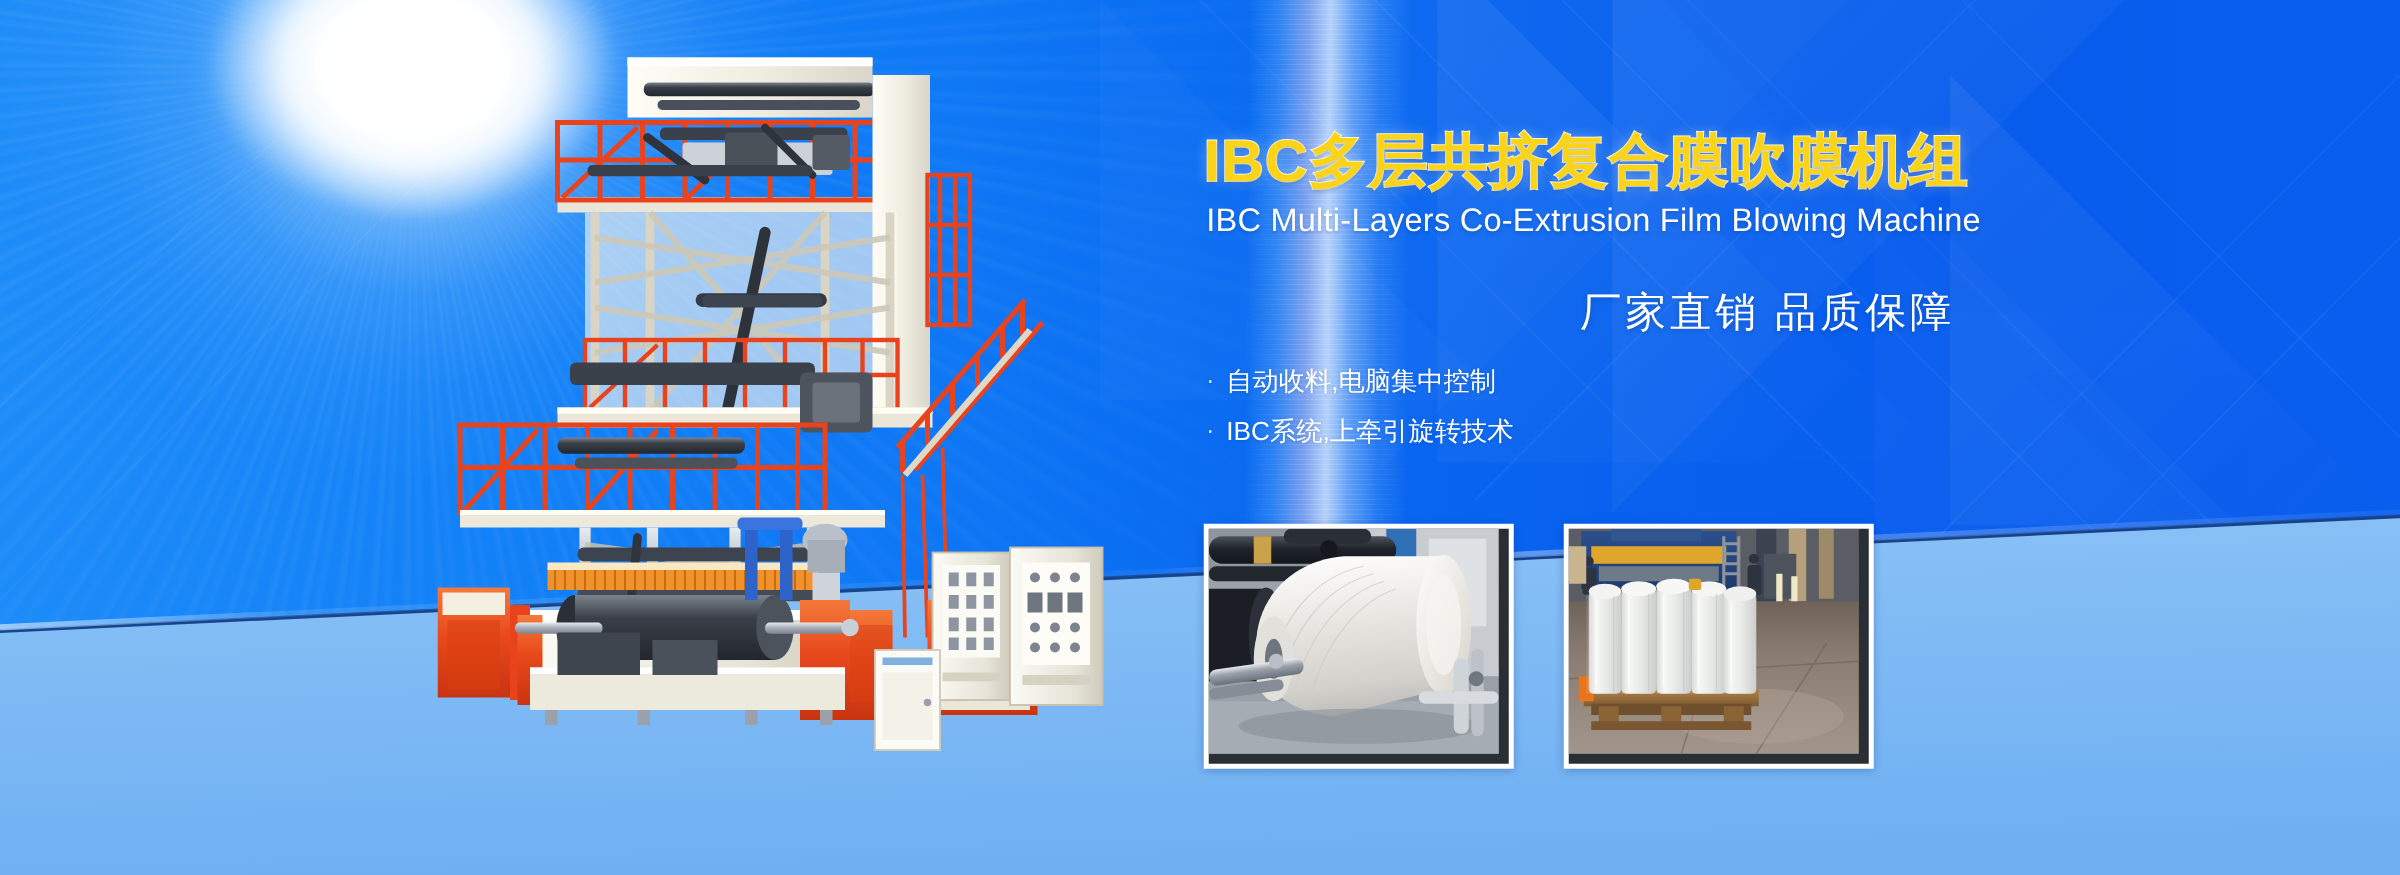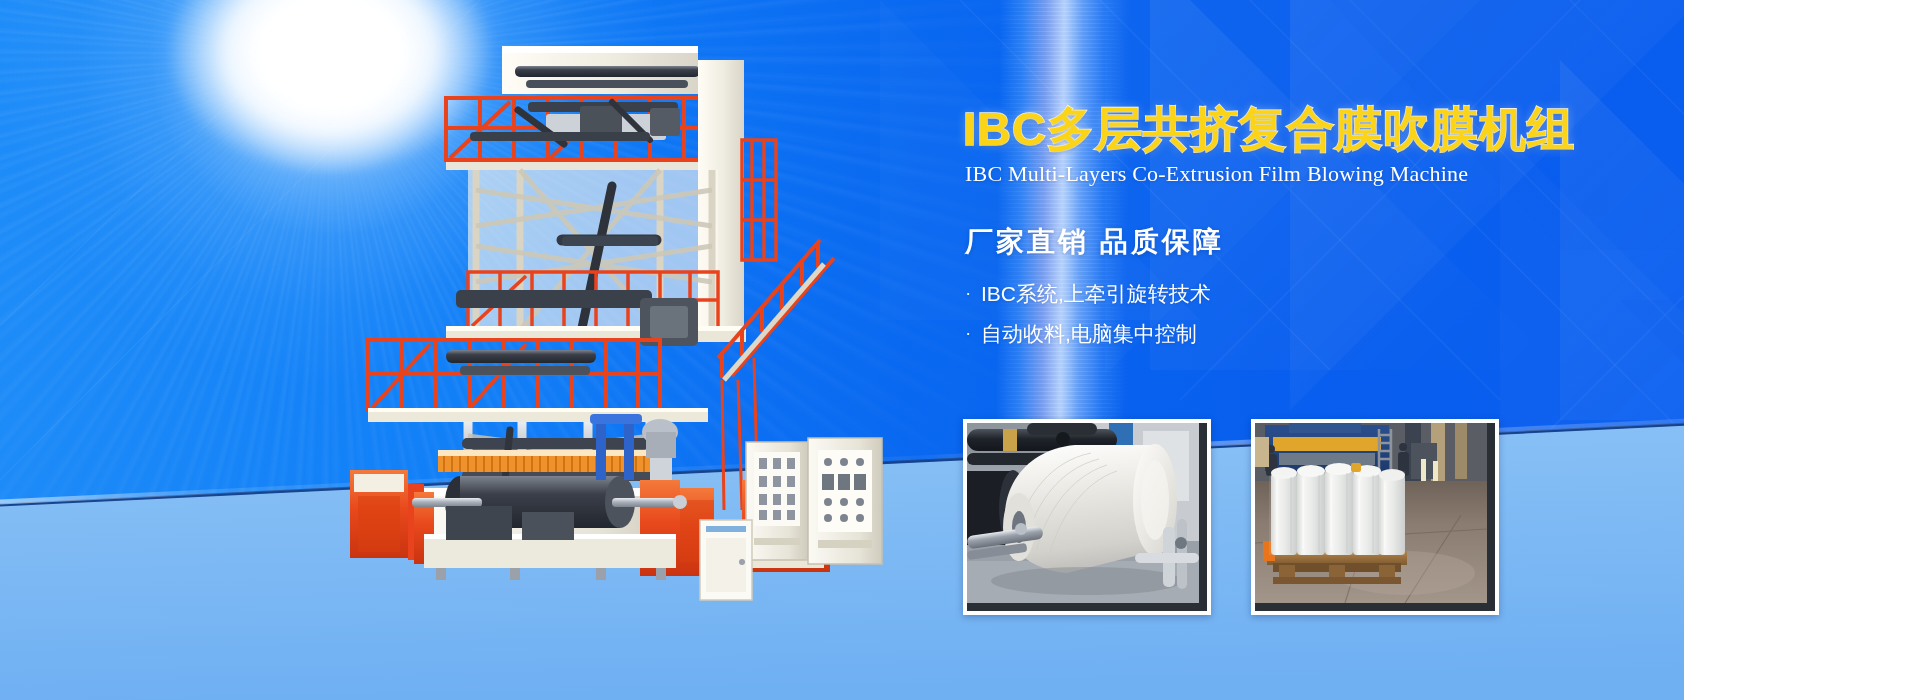--- a/index.html
+++ b/index.html
@@ -1,20 +1,20 @@
 <!DOCTYPE html>
 <html><head>
 <meta charset="utf-8">
 <style>
   html,body{margin:0;padding:0;background:#fff;}
   body{font-family:"Liberation Sans","DejaVu Sans",sans-serif;}
 
   #banner{
     position:relative;
-    width:1684px;height:700px;
+    width:1920px;height:700px;
     overflow:hidden;
     background:#0369a1;
   }
 
   
   .sky{
     position:absolute;left:0;top:0;width:1920px;height:700px;
     background:
       linear-gradient(100deg,#1f8df8 0%, #1280f7 24%, #0a6ef2 55%, #0a63ee 78%, #0b5fec 100%);
   }
@@ -116,36 +116,36 @@
     letter-spacing:1px;
     line-height:1.08;
     color:#fbd417;
     -webkit-text-stroke:1.6px #fff9da;
     paint-order:stroke fill;
     text-shadow:0 0 10px rgba(255,255,255,.40), 0 2px 4px rgba(0,40,110,.30);
     white-space:nowrap;
     margin:0;
   }
   .title-en{
-    font-size:22px;
+    font-size:26px;
     color:#ffffff;
     letter-spacing:.2px;
     margin:6px 0 0 2px;
     white-space:nowrap;
     text-shadow:0 1px 3px rgba(0,40,110,.25);
-    font-family:Liberation Serif, serif;
   }
   .slogan{
-    font-size:28px;
-    font-weight:bold;
+    font-size:33px;
+    font-weight:normal;
     color:#ffffff;
     letter-spacing:3px;
     margin:36px 0 0 2px;
     white-space:nowrap;
     text-shadow:0 1px 4px rgba(0,40,110,.30);
+    text-align:center;
   }
   .feature-list{list-style:none;margin:22px 0 0 2px;padding:0;}
   .feature-list li{
     font-size:21px;
     color:#ffffff;
     line-height:1.0;
     margin-bottom:19px;
     white-space:nowrap;
     text-shadow:0 1px 3px rgba(0,40,110,.22);
   }
@@ -471,22 +471,22 @@
       <rect x="356" y="498" width="40" height="54" fill="#f3f1e8"></rect>
       <circle cx="392" cy="522" r="3" fill="#9aa1aa"></circle>
     </svg>
   </div>
 
   <div class="textblock">
     <div class="title-cn">IBC多层共挤复合膜吹膜机组</div>
     <div class="title-en">IBC Multi-Layers Co-Extrusion Film Blowing Machine</div>
     <div class="slogan">厂家直销   品质保障</div>
     <ul class="feature-list">
+      <li><span class="dot">·</span><span>自动收料,电脑集中控制</span></li>
       <li><span class="dot">·</span><span>IBC系统,上牵引旋转技术</span></li>
-      <li><span class="dot">·</span><span>自动收料,电脑集中控制</span></li>
     </ul>
   </div>
 
   <div class="photo" id="photo-film-roll">
     <div class="inner">
       <svg width="232" height="180" viewBox="0 0 232 180">
         <defs>
           <linearGradient id="fbg" x1="0" y1="0" x2="0" y2="1">
             <stop offset="0%" stop-color="#7e848c"></stop>
             <stop offset="40%" stop-color="#aeb4bb"></stop>

